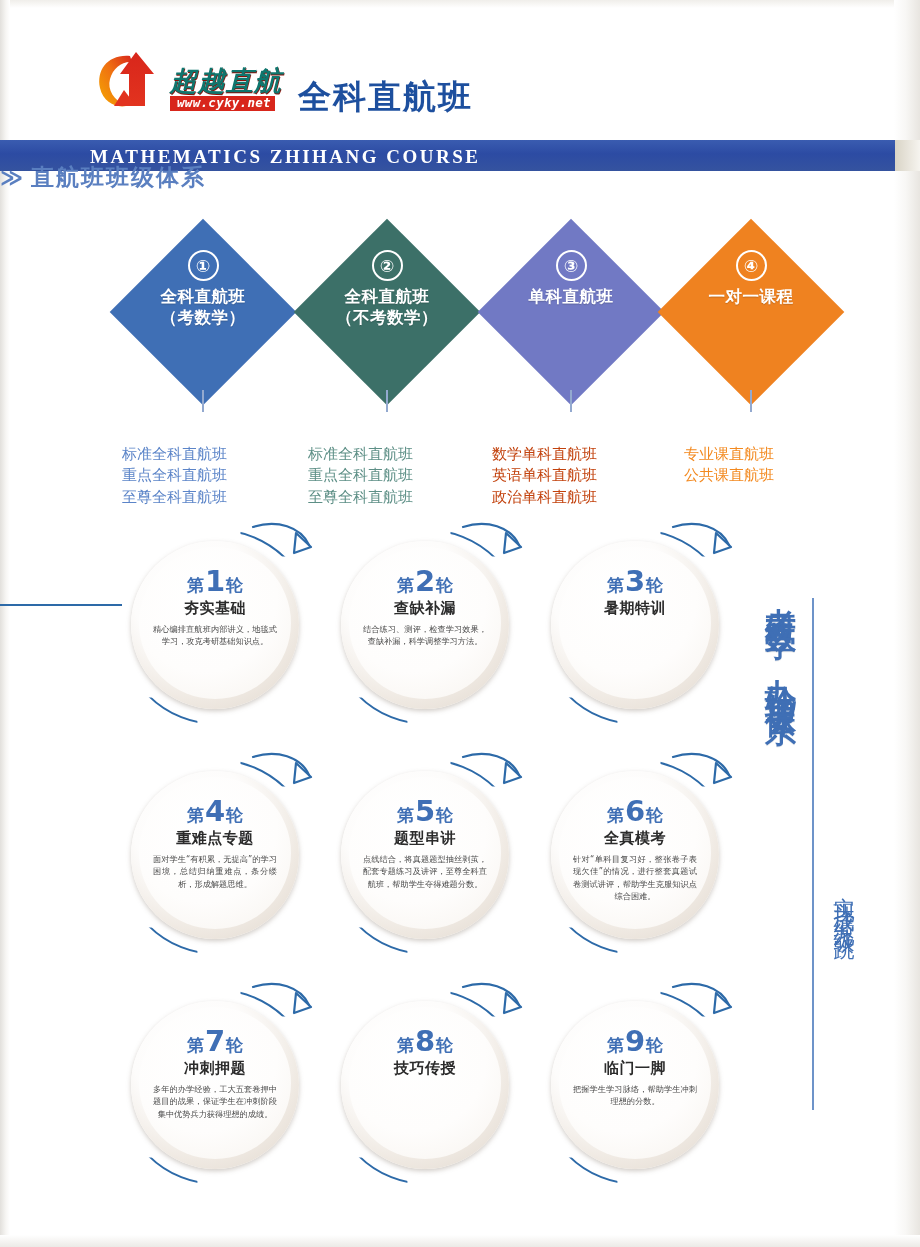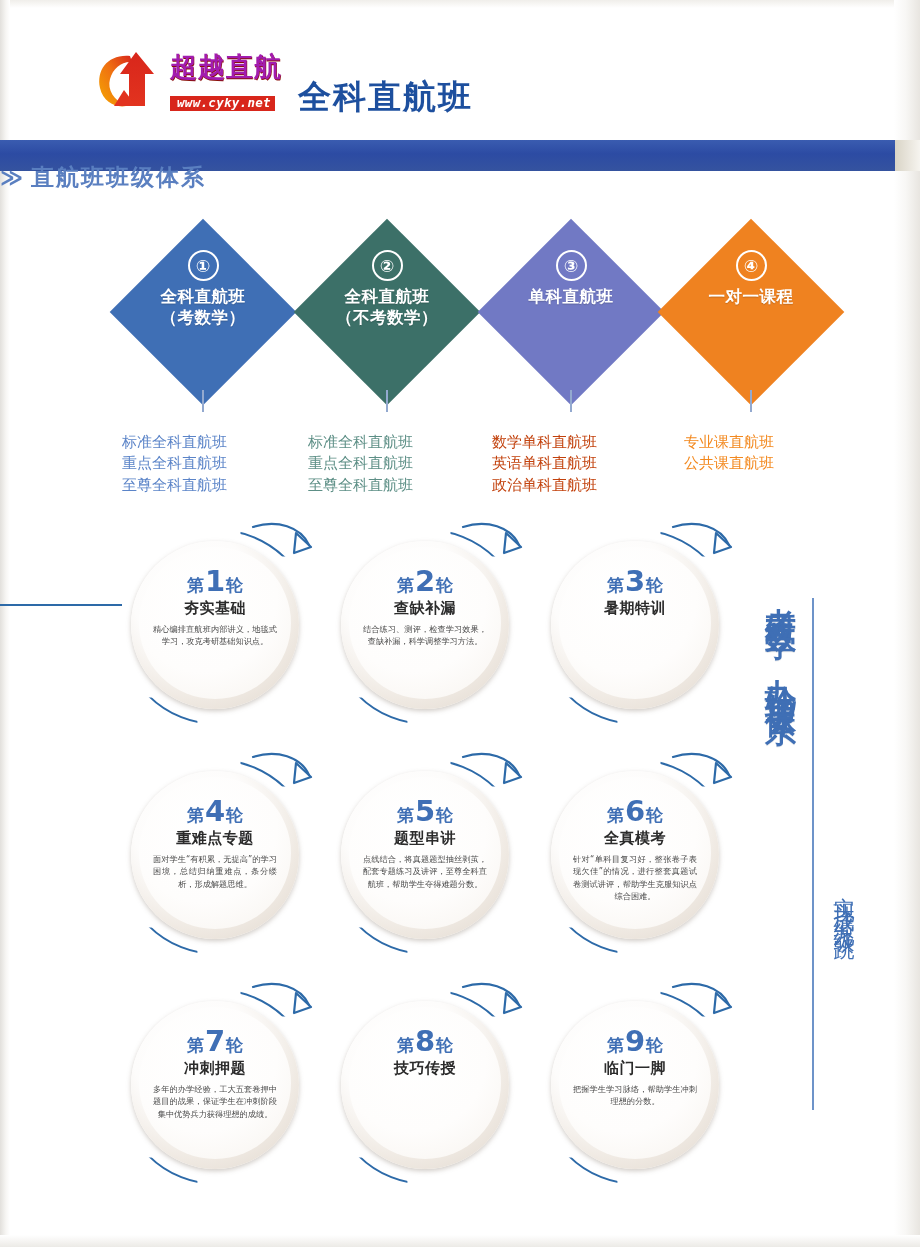--- a/index.html
+++ b/index.html
@@ -19,24 +19,24 @@
     background:linear-gradient(to top,#eceae6,#ffffff);}
   .page-edge-top{position:absolute;left:0;top:0;width:920px;height:8px;
     background:linear-gradient(to bottom,#f0eeea,#ffffff);}
 
   
   .header{position:absolute;left:0;top:36px;width:920px;height:110px;}
   .logo-wrap{position:absolute;left:96px;top:14px;display:flex;align-items:flex-end;}
   .logo-mark{position:relative;width:72px;height:62px;margin-right:2px;}
   .brand-cn{
     font-family:"DejaVu Sans",sans-serif;
-    font-weight:bold;font-size:27px;letter-spacing:1px;
-    color:#a21caf;line-height:1;
+    font-weight:bold;font-style:italic;font-size:27px;letter-spacing:1px;
+    color:#0f766e;line-height:1;
     text-shadow:0.5px 0.5px 0 #8a1008;
-    margin-bottom:16px;
+    margin-bottom:2px;
   }
   .brand-url{
     background:#d8261b;color:#ffffff;
     font-family:"DejaVu Sans Mono",monospace;
     font-weight:bold;font-style:italic;font-size:12.5px;
     padding:0px 4px 1px 4px;letter-spacing:0.3px;line-height:1.15;
     border-left:3px solid #d8261b;
   }
   .brand-stack{display:flex;flex-direction:column;align-items:flex-start;margin-bottom:1px;}
   .title-cn{
@@ -80,21 +80,21 @@
     font-family:"DejaVu Sans",sans-serif;margin-bottom:5px;
   }
   .dia-label{
     color:#ffffff;font-family:"DejaVu Sans",sans-serif;font-weight:bold;
     font-size:16.5px;line-height:1.28;text-align:center;letter-spacing:0.5px;
     text-shadow:0 1px 1px rgba(0,0,0,.18);
   }
   .dia-stem{position:absolute;width:1.5px;height:22px;background:#93a9cf;}
 
   
-  .sublists{position:absolute;left:0;top:432px;width:776px;height:80px;}
+  .sublists{position:absolute;left:0;top:444px;width:776px;height:80px;}
   .sublist{position:absolute;font-family:"DejaVu Sans",sans-serif;
     font-size:15px;line-height:1.42;font-weight:500;}
 
   
   .grid{position:absolute;left:0;top:520px;width:760px;}
   .cell{position:absolute;width:200px;height:200px;}
   .ring-outer{
     position:absolute;left:4px;top:4px;width:192px;height:192px;
     border-radius:50%;border:2.2px solid #2d6aa8;
     clip-path:polygon(0% 0%,100% 0%,100% 14%,62% 14%,62% 0%,0% 0%,0% 100%,40% 100%,40% 86%,0% 86%);
@@ -177,20 +177,21 @@
       </svg>
     </div>
     <div class="brand-stack">
       <div class="brand-cn">超越直航</div>
       <div class="brand-url">www.cyky.net</div>
     </div>
     <div class="title-cn">全科直航班</div>
   </div>
   <div class="banner"></div>
   <div class="banner-edge"></div>
+  <div class="banner-text">MATHEMATICS  ZHIHANG  COURSE</div>
 </div>
 
 <div class="section-title">
   <span class="chev">≫</span><span>直航班班级体系</span>
 </div>
 
 <div class="diamonds" id="diamonds">
     <div class="dia-wrap" style="left: 113px;">
       <div class="dia" style="left: 24px; top: 24px; background: rgb(63, 111, 181);"></div>
       <div class="dia-inner">

